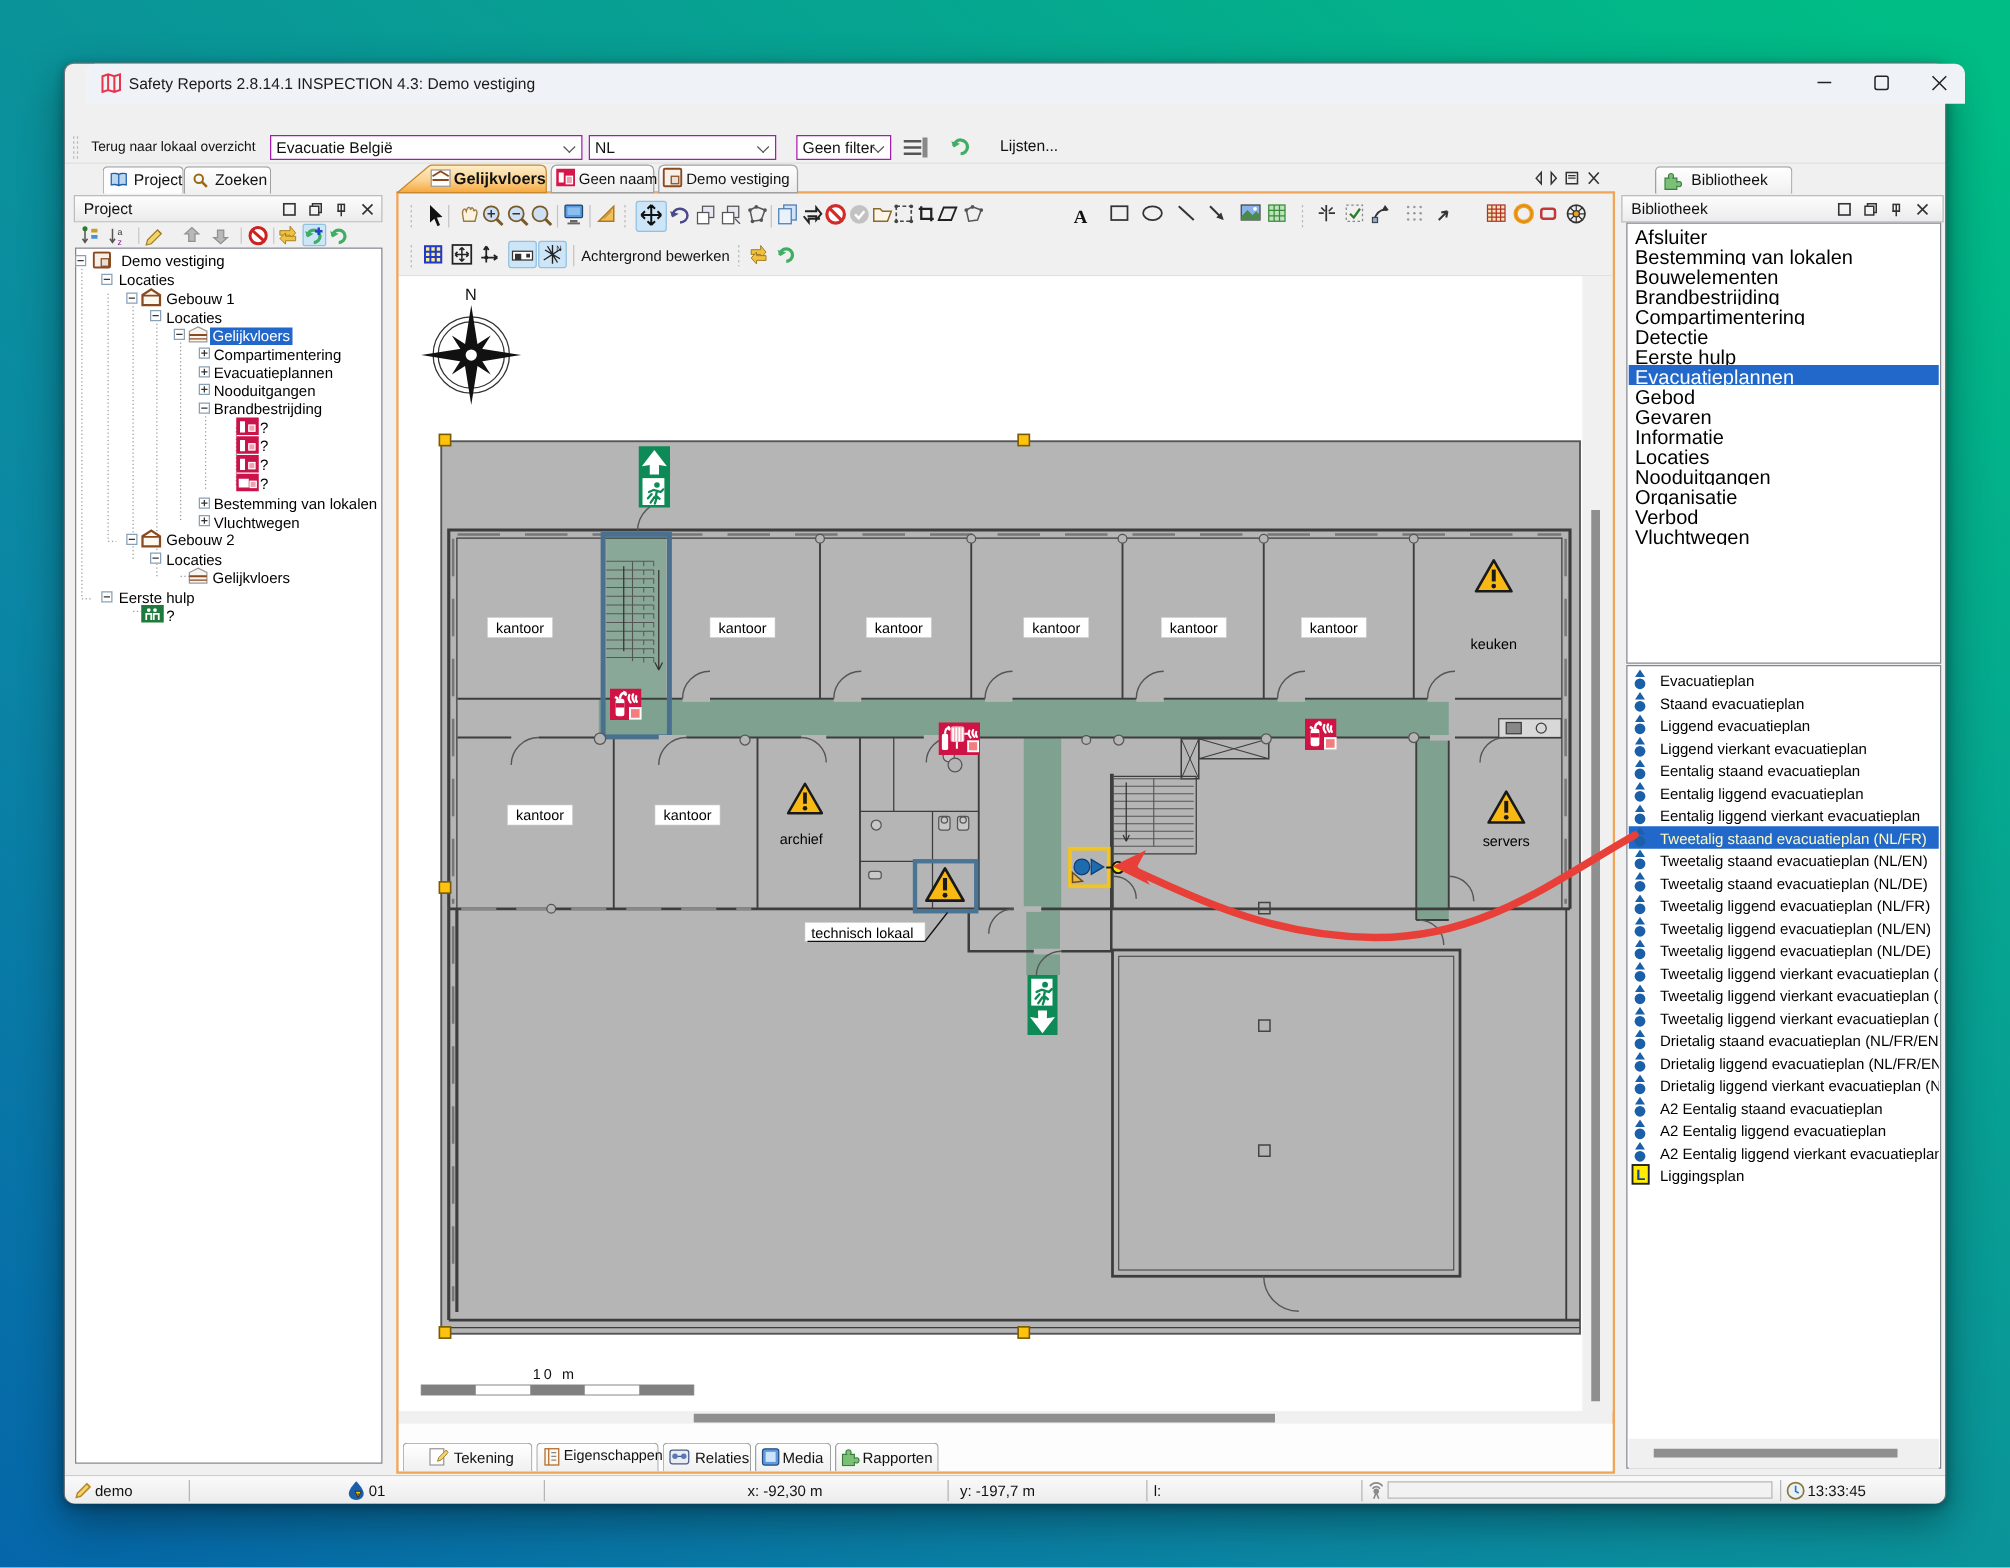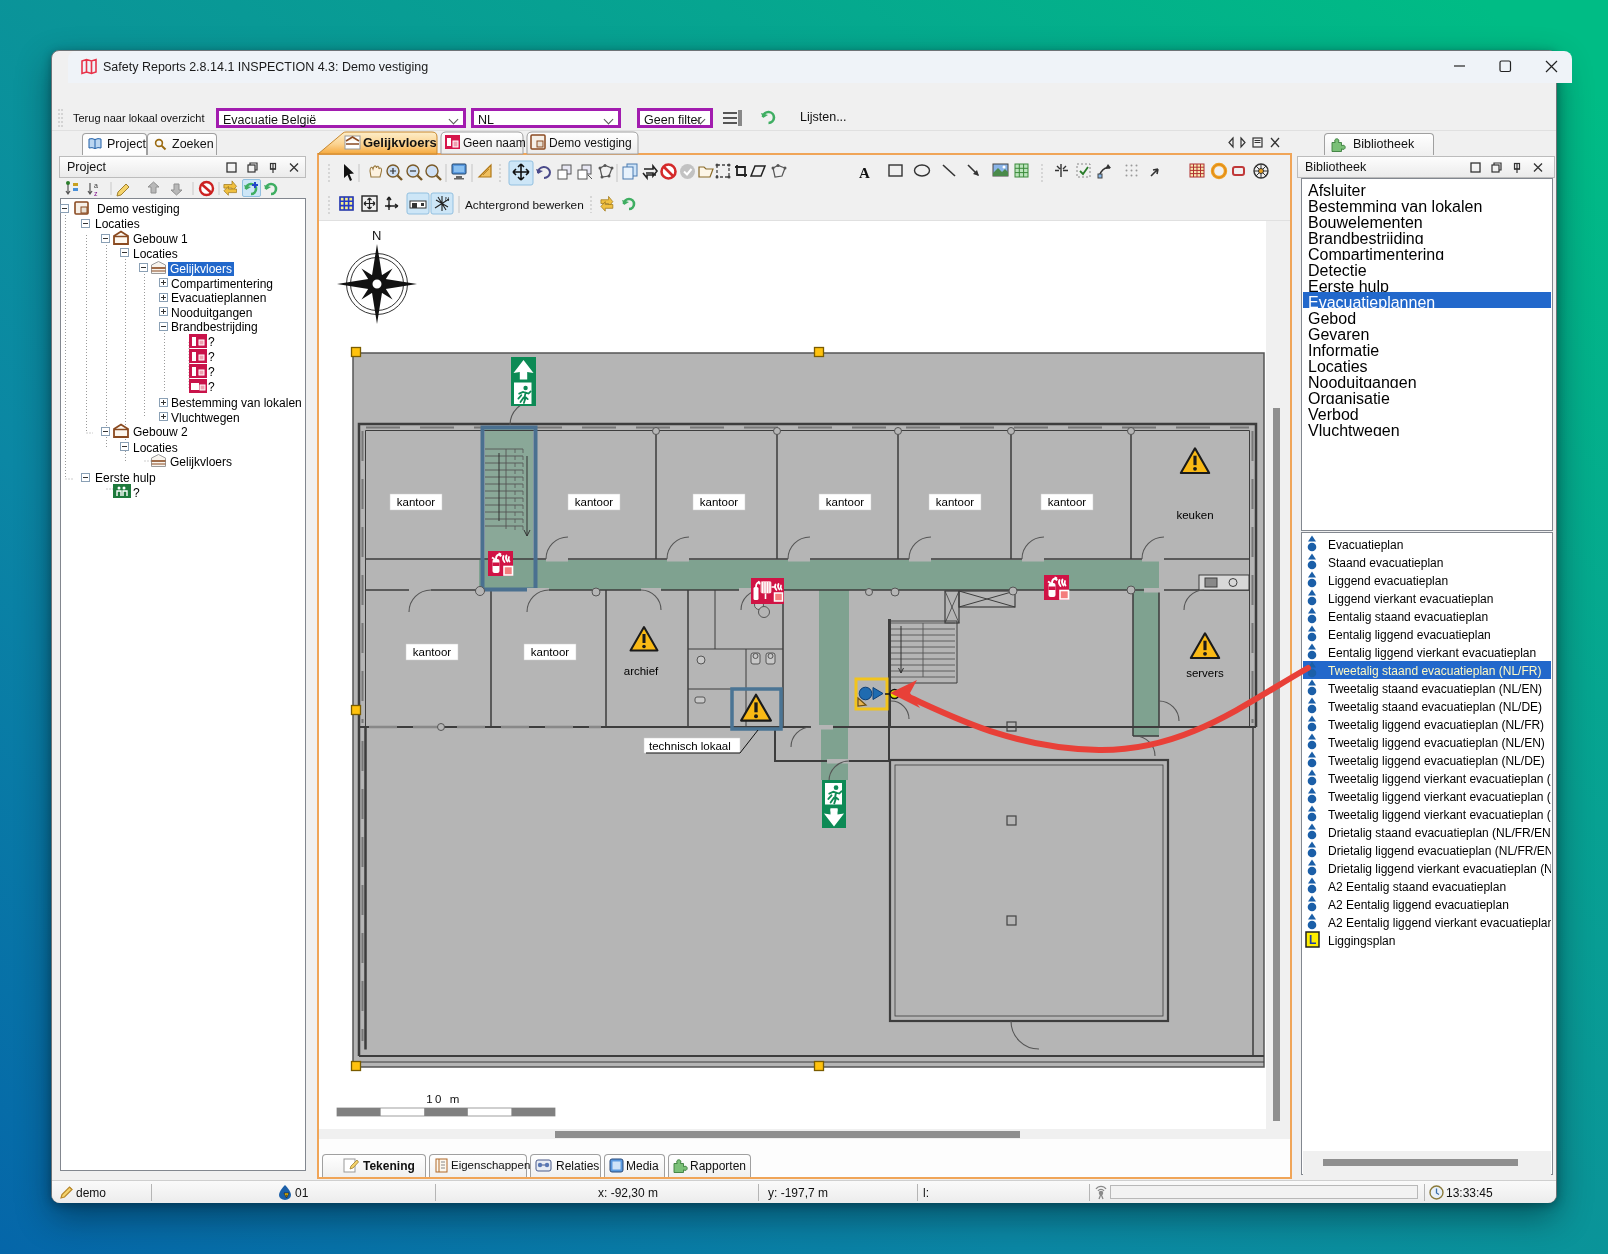--- a/index.html
+++ b/index.html
@@ -15,21 +15,21 @@
   position:absolute; left:51px; top:50px; width:1506px; height:1153px;
   background:#f0f0f0; border-radius:8px;
   box-shadow:0 14px 34px rgba(0,20,30,0.45), 0 2px 8px rgba(0,20,30,0.35);
   border:1px solid #6f7478;
 }
 #titlebar { position:absolute; left:16px; top:0; width:100%; height:32px; background:#eff3f8; border-radius:8px 8px 0 0; }
 #titletext { position:absolute; left:35px; top:9px; font-size:12.5px; color:#1a1a1a; }
 #menubar { position:absolute; left:0; top:32px; width:100%; height:22px; background:#f0f0f0; font-size:12.5px; color:#111; }
 #menubar span { position:absolute; top:4px;margin-top:22px; }
 #toptool { position:absolute; left:0; top:54px; width:100%; height:26px; background:#f0f0f0; border-bottom:1px solid #e0e0e0; font-size:12.5px; color:#111; }
-.combo { position:absolute; top:3px; height:20px; background:#fff; border:3px solid #a21caf; font-size:12.5px; color:#111; padding:2px 4px; }
+.combo { position:absolute; top:3px; height:20px; background:#fff; border:1px solid #a21caf; font-size:12.5px; color:#111; padding:2px 4px; }
 .combo .arr { position:absolute; right:6px; top:5px; width:7px; height:7px; border-right:1.6px solid #555; border-bottom:1.6px solid #555; transform:rotate(45deg); }
 .docktab { position:absolute; height:22px; background:linear-gradient(#ffffff,#f0f0f0); border:1px solid #a0a0a0; border-bottom:none; border-radius:4px 4px 0 0; font-size:12.5px; color:#111; padding:3px 8px 0 8px; }
 .paneltitle { position:absolute; height:22px; background:linear-gradient(#fdfdfd,#ebebeb); border:1px solid #bcbcbc; font-size:12.5px; color:#111; }
 .listbox { position:absolute; background:#fff; border:1px solid #82878f; }
 .lrow { position:absolute; left:1px; right:1px; height:16px; font-size:16px; color:#000; padding:1.5px 0 0 5px; white-space:nowrap; overflow:hidden; }
 .lrow.sel { background:#2268cb; color:#fff; }
 .prow { position:absolute; left:1px; right:1px; height:18px; font-size:12px; color:#000; padding:2.5px 0 0 25px; white-space:nowrap; overflow:hidden; }
 .prow.sel { background:#2268cb; color:#fef9c3; }
 #treebox { position:absolute; left:8px; top:147px; width:246px; height:973px; background:#fff; border:1px solid #82878f; }
 .trow { position:absolute; font-size:12px; color:#000; white-space:nowrap; height:15px; }
@@ -653,21 +653,21 @@
 
   <div class="abs" style="left:0;top:66px;width:947px;height:908px;background:#ffffff" id="canvaswhite"></div>
 
   <div class="abs" style="left:947px;top:66px;width:24px;height:908px;background:#f0f0f0"></div>
   <div class="abs" style="left:954px;top:253px;width:7px;height:713px;background:#8f8f8f"></div>
 
   <div class="abs" style="left:0;top:974px;width:947px;height:10px;background:#f0f0f0"></div>
   <div class="abs" style="left:236px;top:976px;width:465px;height:7px;background:#8f8f8f"></div>
 
   <div class="abs" style="left:0;top:984px;width:971px;height:38px;background:#fdfdfd"></div>
-  <div class="btab" style="left:3px;top:999px;width:104px;font-weight:bold">Tekening</div>
+  <div class="btab" style="left:3px;top:999px;width:104px;font-weight:normal">Tekening</div>
   <div class="btab" style="left:110px;top:999px;width:98px;padding-left:21px;font-size:11.5px">Eigenschappen</div>
   <div class="btab" style="left:211px;top:999px;width:71px;padding-left:25px">Relaties</div>
   <div class="btab" style="left:285px;top:999px;width:61px;padding-left:21px">Media</div>
   <div class="btab" style="left:349px;top:999px;width:83px;padding-left:21px">Rapporten</div>
   <svg class="abs" style="left:24px;top:1003px" width="16" height="15" viewBox="0 0 16 15">
         <rect x="1" y="1" width="11" height="13" fill="#fff" stroke="#999"></rect>
         <path d="M14 2 L8 8 L7 11 L10 10 L15.5 4 Z" fill="#f5d36b" stroke="#a08030" stroke-width="0.8"></path>
       </svg>
   <svg class="abs" style="left:115px;top:1003px" width="15" height="15" viewBox="0 0 15 15">
         <rect x="2" y="1" width="11" height="13" fill="#fdf8ee" stroke="#b06828"></rect>

